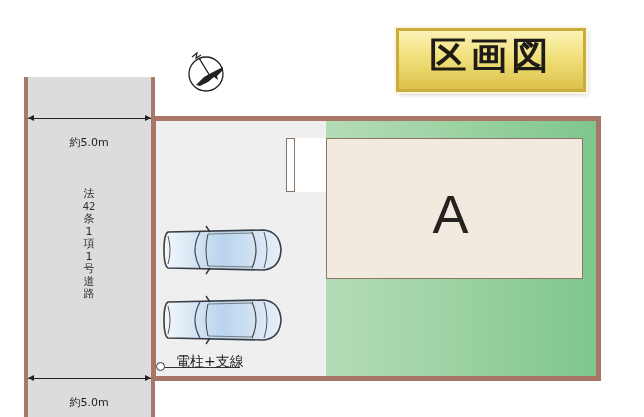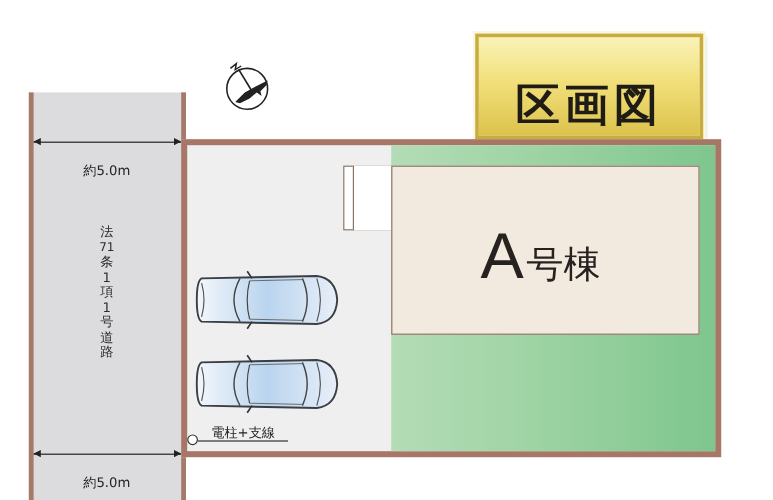--- a/index.html
+++ b/index.html
@@ -3,25 +3,25 @@
 <meta charset="utf-8">
 <style>
   * { box-sizing: border-box; margin: 0; padding: 0; }
   html, body { width: 644px; height: 417px; background: #ffffff; overflow: hidden; }
   body { position: relative; font-family: "DejaVu Sans", sans-serif; }
 
   .abs { position: absolute; }
 
   
   .title-badge {
-    left: 396px; top: 28px; width: 190px; height: 88px;
+    left: 396px; top: 28px; width: 190px; height: 64px;
     background: linear-gradient(180deg, #fbf2b8 0%, #f1e07a 45%, #dcc24c 100%);
     border: 3px solid #c9ad3c;
     box-shadow: 0 0 0 2px #faf6e0, 2px 3px 4px rgba(0,0,0,0.18);
-    display: flex; align-items: flex-end; justify-content: center;
+    display: flex; align-items: flex-start; justify-content: center;
   }
   .title-text {
     font-family: "DejaVu Serif", serif; font-weight: bold;
     font-size: 37px; color: #1f1b16; letter-spacing: 4px;
   }
 
   
   .compass { left: 184px; top: 50px; width: 48px; height: 48px; }
 
   
@@ -75,21 +75,21 @@
     border-left: 1px solid #8b7565; background: #fff;
   }
 
   .car { width: 124px; height: 52px; }
 
   .pole-circle {
     left: 156px; top: 362px; width: 9px; height: 9px;
     border: 1.3px solid #333; border-radius: 50%; background: #fff;
   }
   .pole-line { left: 165px; top: 367px; width: 75px; height: 1px; background: #333; }
-  .pole-label { left: 176px; top: 353px; font-size: 11px; color: #222; }
+  .pole-label { left: 176px; top: 353px; font-size: 14px; color: #222; }
 </style>
 </head>
 <body>
 
 <div class="abs title-badge">
   <span class="title-text">区画図</span>
 </div>
 
 <div class="abs compass">
   <svg width="48" height="48" viewBox="0 0 48 48">
@@ -109,40 +109,39 @@
 <div class="abs dim-label" style="left:49px; top:103px;">約5.0m</div>
 
 <div class="abs dim-line" style="left:28px; top:378px; width:123px; position:absolute;">
   <span class="dim-arrow-l"></span>
   <span class="dim-arrow-r"></span>
 </div>
 <div class="abs dim-label" style="left:49px; top:363px;">約5.0m</div>
 
 <div class="abs road-label">
   <div>法</div>
-  <div style="font-size:10px;">71</div>
+  <div style="font-size:10px;">42</div>
   <div>条</div>
   <div>1</div>
   <div>項</div>
   <div>1</div>
   <div>号</div>
   <div>道</div>
   <div>路</div>
 </div>
 
 <div class="abs lot"></div>
 <div class="abs garden"></div>
 
 <div class="abs porch-outer"></div>
 <div class="abs porch-inner"></div>
 
 <div class="abs house">
   <div class="house-label">
     <span class="house-letter">A</span>
-    <span class="house-suffix">号棟</span>
   </div>
 </div>
 
 <svg class="abs car" style="left:160px; top:224px;" viewBox="0 0 124 52">
   <defs>
     <linearGradient id="cg1" x1="0" y1="0" x2="1" y2="0">
       <stop offset="0" stop-color="#f4f7fb"></stop>
         <stop offset="0.5" stop-color="#b9d4ee"></stop>
         <stop offset="1" stop-color="#e8eff8"></stop>
     </linearGradient>

